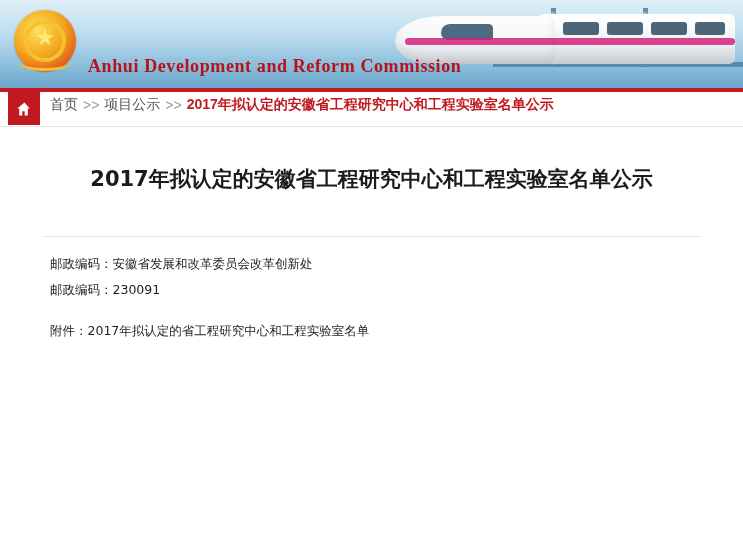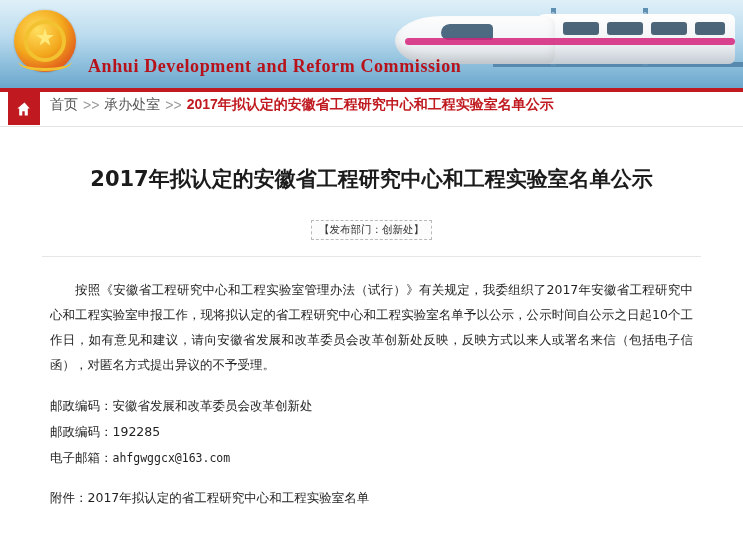--- a/index.html
+++ b/index.html
@@ -312,47 +312,40 @@
   <div class="home-box">
     <span>
       <svg width="17" height="16" viewBox="0 0 17 16" aria-hidden="true">
         <path d="M8.5 1.6 L1.3 7.4 h1.9 V14.4 h3.1 V10.3 h2.4 V14.4 h3.1 V7.4 h1.9 Z" fill="#ffffff"></path>
       </svg>
     </span>
   </div>
   <div class="crumb">
     <a href="#">首页</a>
     <span class="sep">&gt;&gt;</span>
-    <a href="#">承办处室</a>
+    <a href="#">项目公示</a>
     <span class="sep">&gt;&gt;</span>
     <span class="current">2017年拟认定的安徽省工程研究中心和工程实验室名单公示</span>
   </div>
 </div>
 
 <div class="doc">
 
   <div class="doc-title">2017年拟认定的安徽省工程研究中心和工程实验室名单公示</div>
 
   <div class="meta-row">
-    <span class="meta-item">【发布部门：创新处】</span>
   </div>
 
   <div class="hr-dash"></div>
 
-  <div class="body-text">
-    <p class="indent">按照《安徽省工程研究中心和工程实验室管理办法（试行）》有关规定，我委组织了2017年安徽省工程研究中心和工程实验室申报工作，现将拟认定的省工程研究中心和工程实验室名单予以公示，公示时间自公示之日起10个工作日，如有意见和建议，请向安徽省发展和改革委员会改革创新处反映，反映方式以来人或署名来信（包括电子信函），对匿名方式提出异议的不予受理。</p>
-  </div>
 
   <div class="info-list">
     <div>
       <span>邮政编码：</span><span>安徽省发展和改革委员会改革创新处</span>
     </div>
     <div>
-      <span>邮政编码：</span><span>192285</span>
+      <span>邮政编码：</span><span>230091</span>
     </div>
-    <div>
-      <span>电子邮箱：</span><span class="mono">ahfgwggcx@163.com</span>
-    </div>
   </div>
 
   <div class="attach-line">附件：2017年拟认定的省工程研究中心和工程实验室名单</div>
 
 </div>
 
 </body></html>

